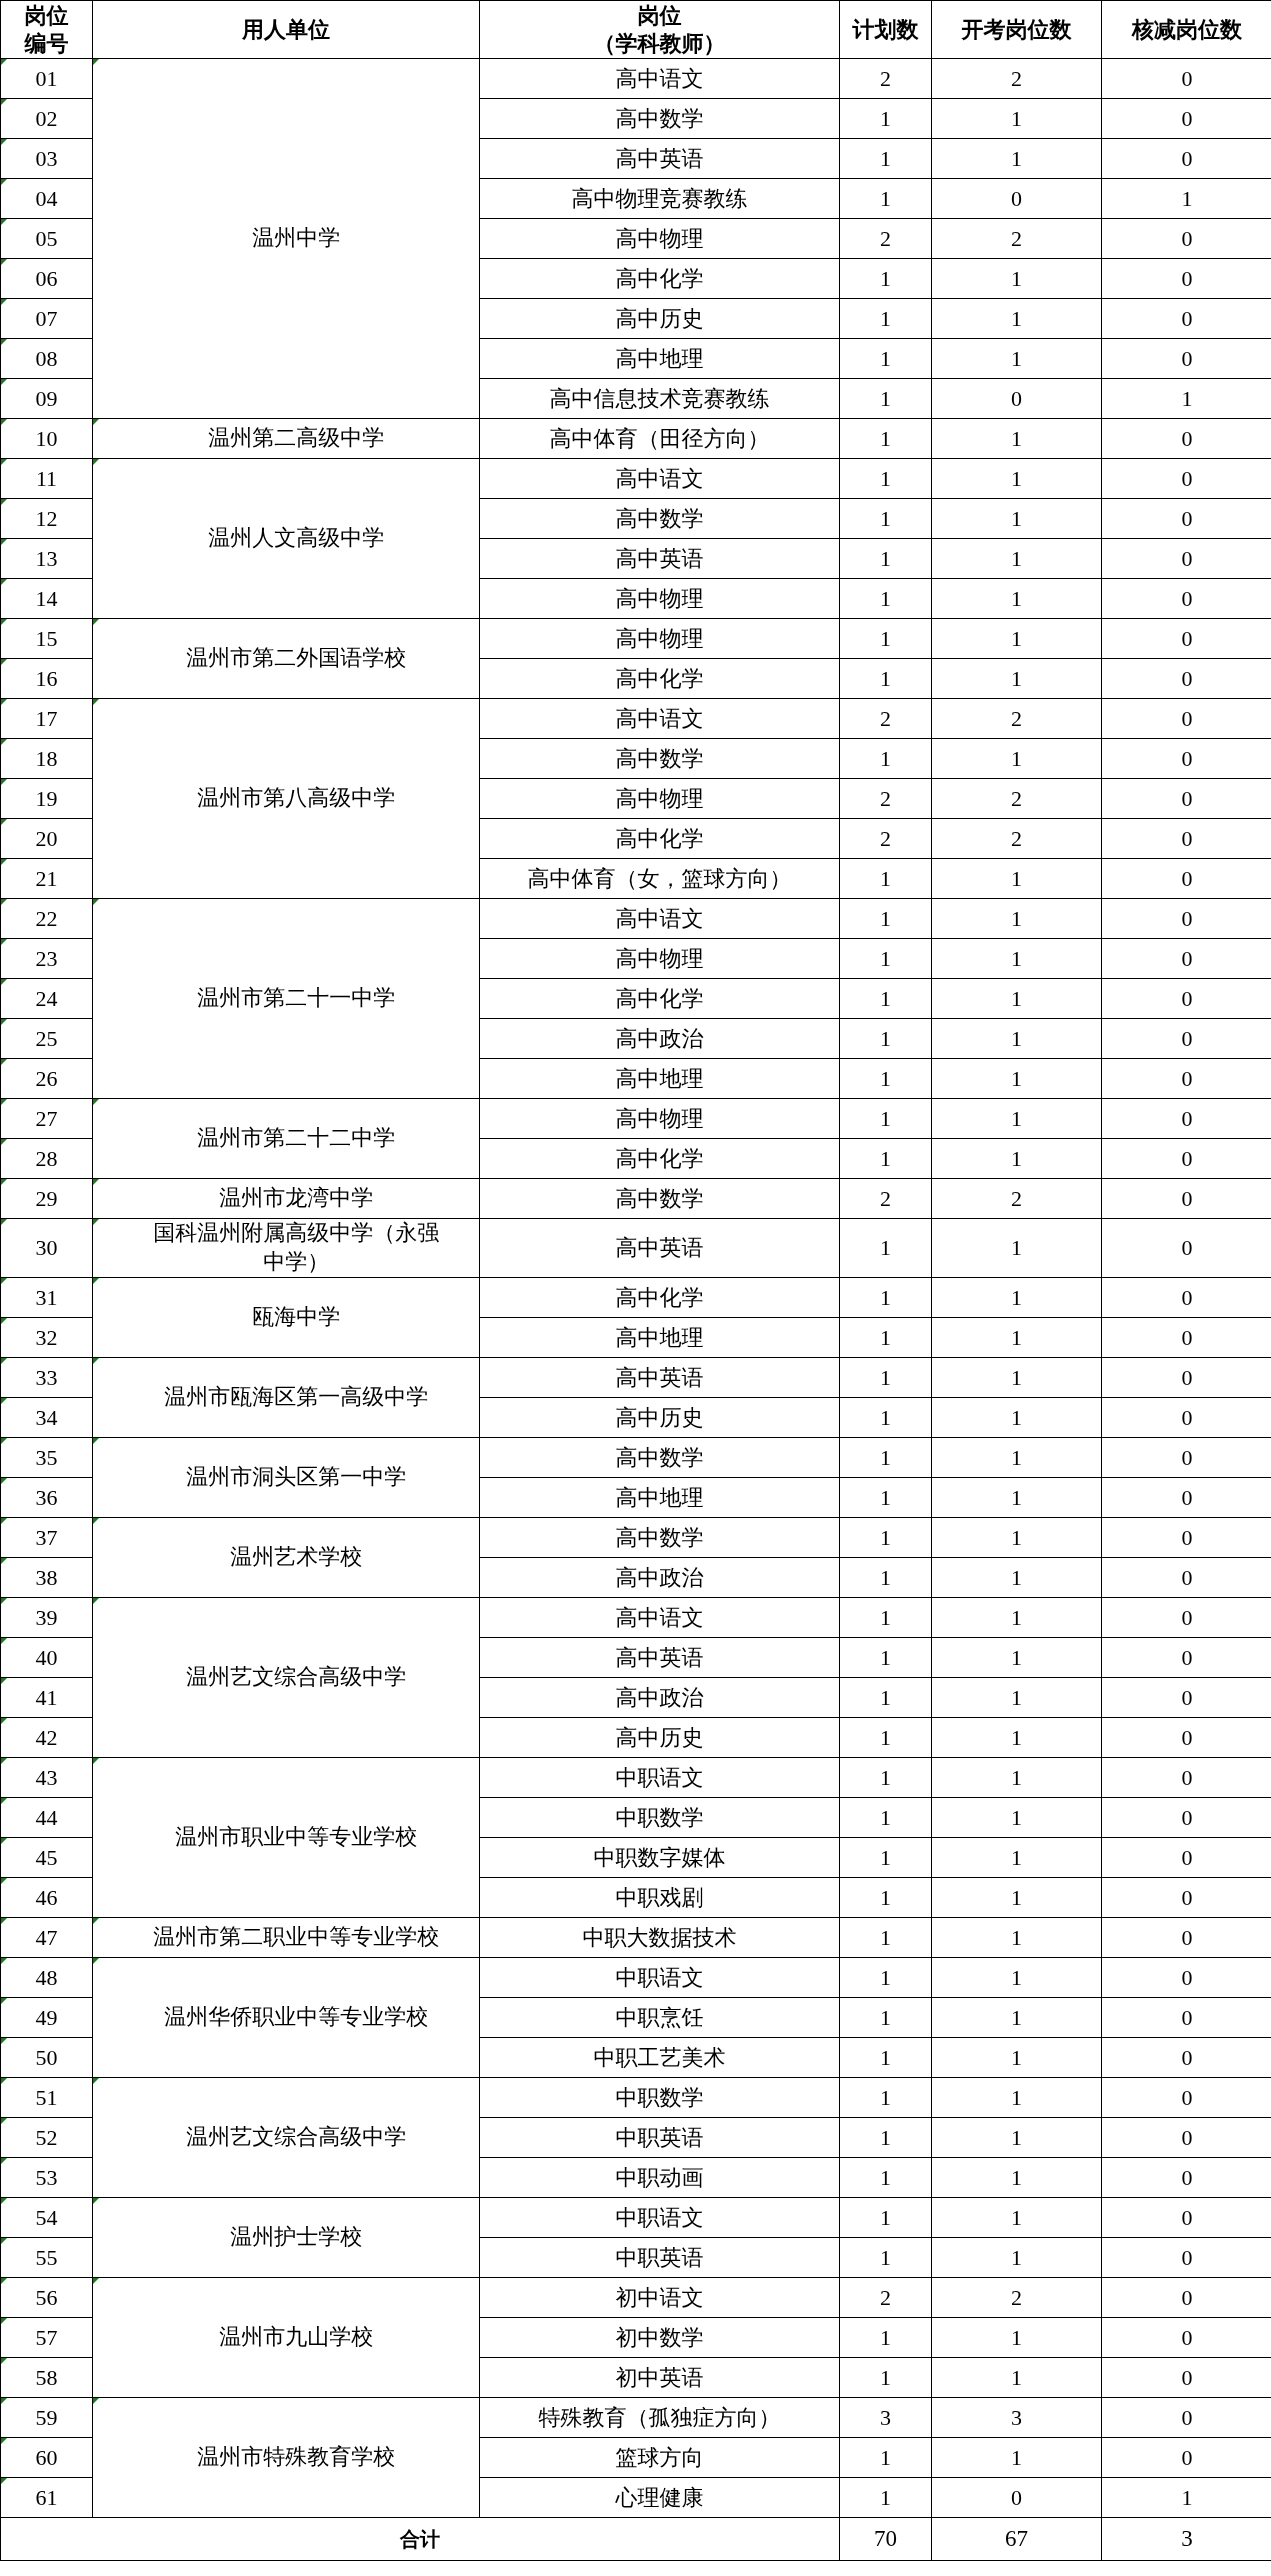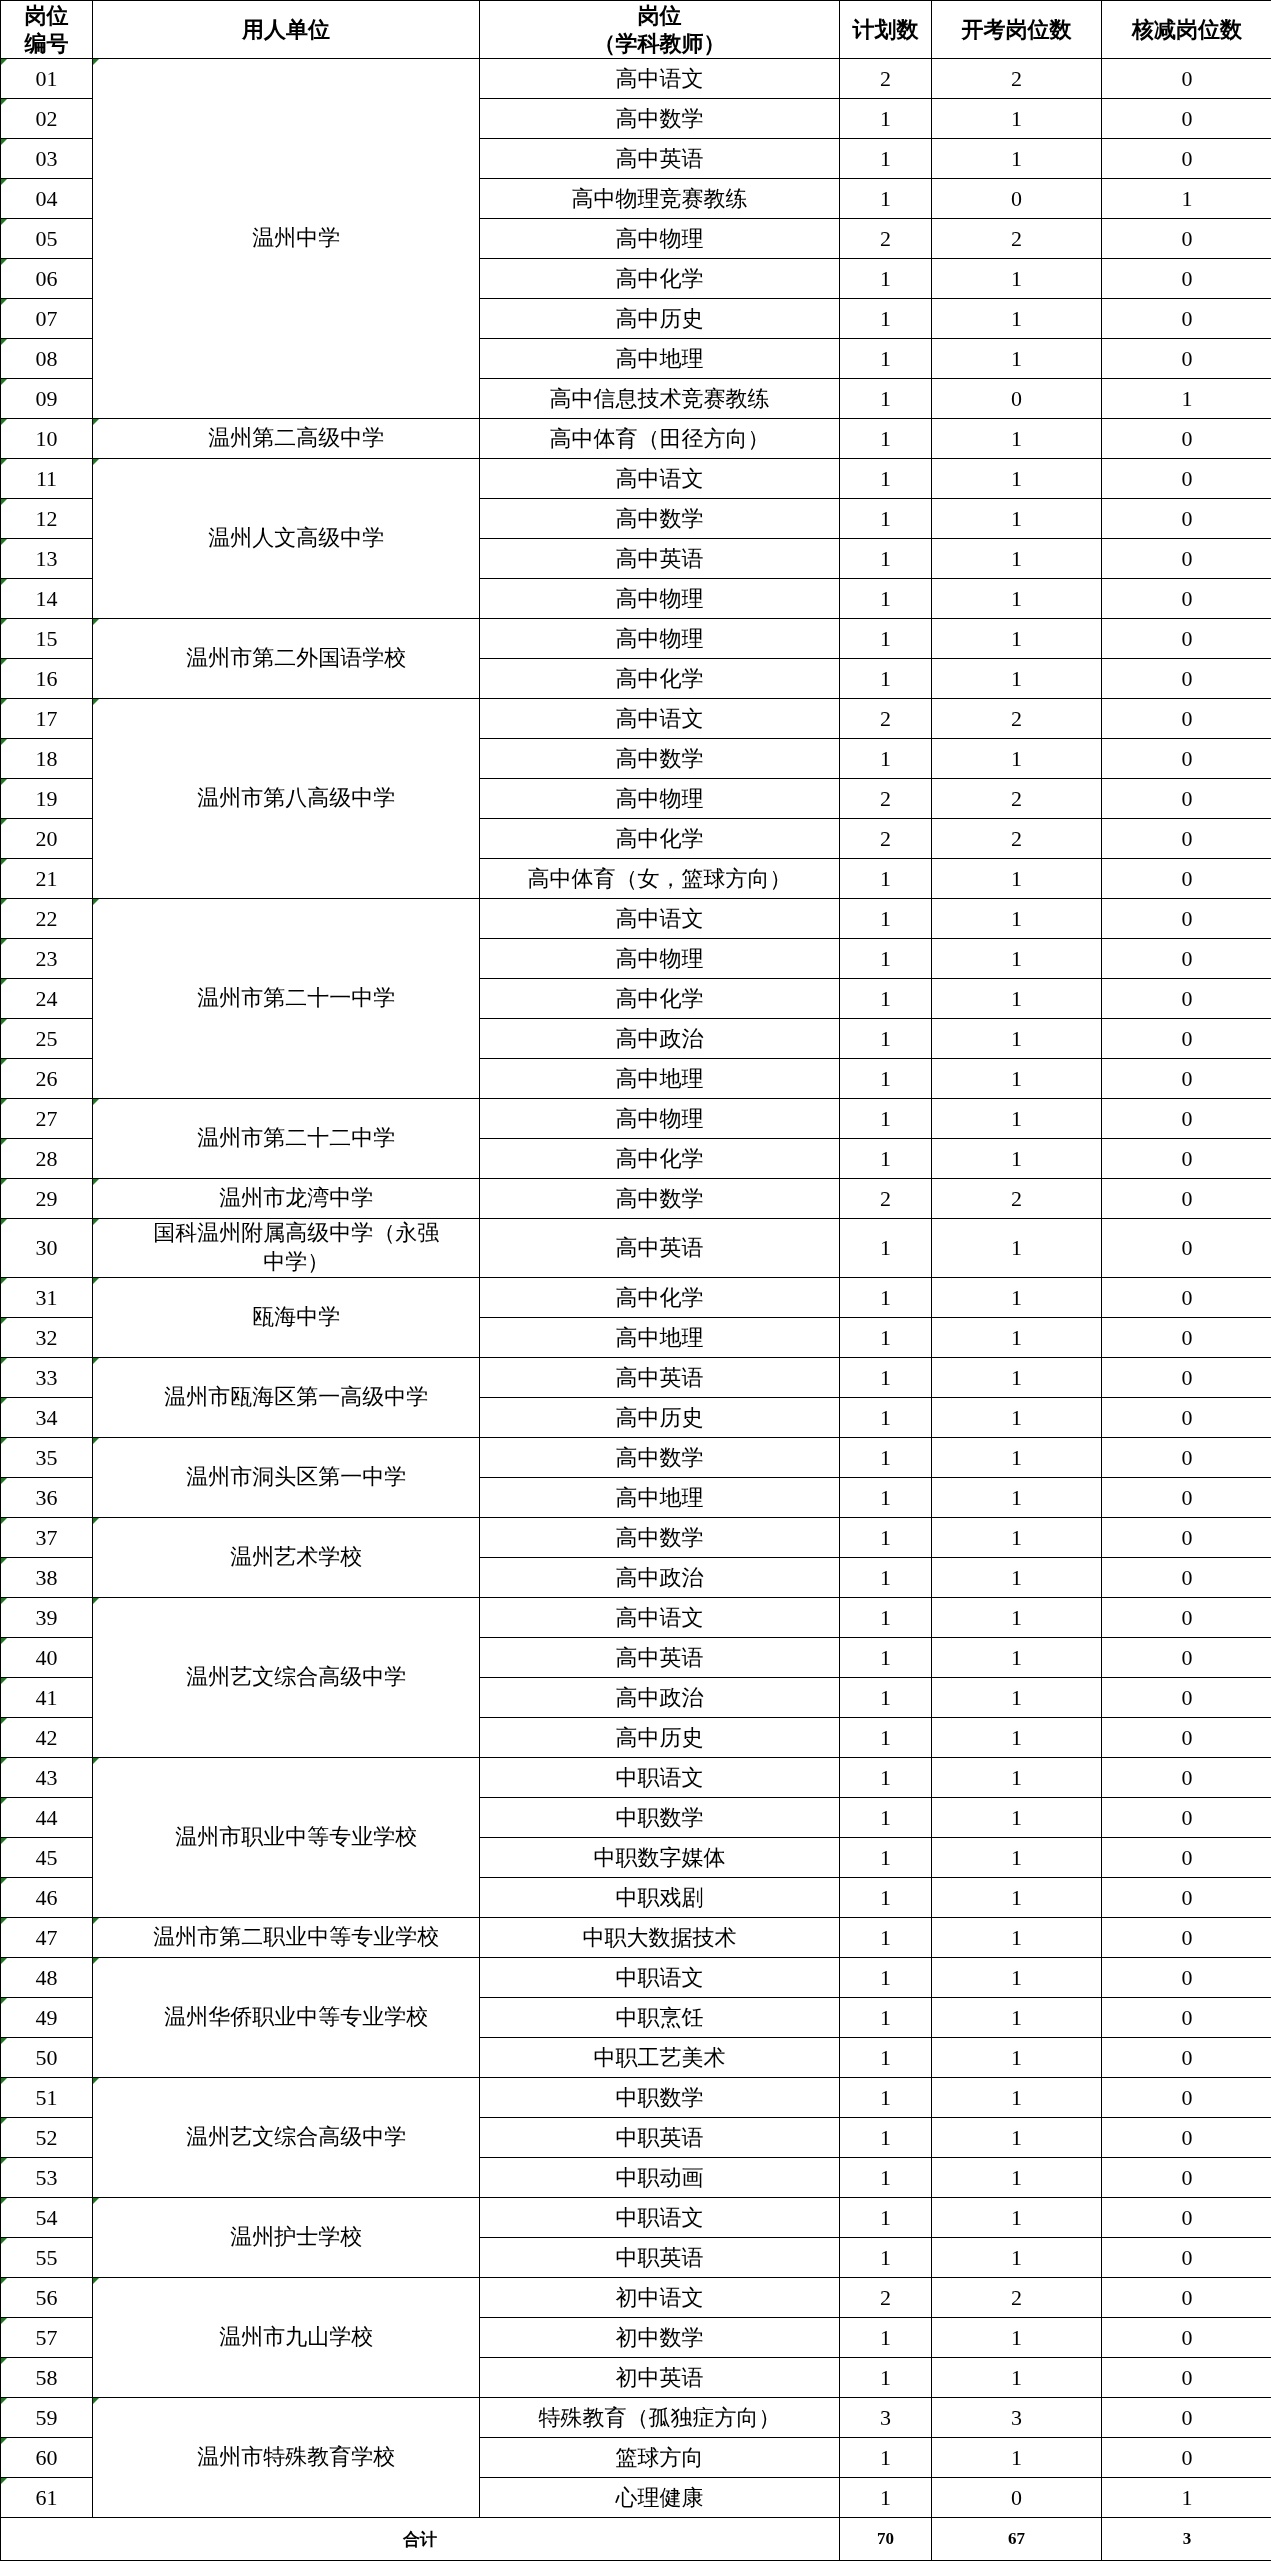--- a/index.html
+++ b/index.html
@@ -43,22 +43,22 @@
   }
   td.num{ font-size:22px; }
   td.unit{
     font-size:22px;
     white-space:pre-line;
     line-height:1.3;
     padding-left:24px;
   }
   td.post{ font-size:22px; }
   td.val{ font-size:22px; }
-  td.total-label{ font-size:17px; font-weight:bold; }
-  td.total-val{ font-size:17px; font-weight:bold; }
+  td.total-label{ font-size:20px; font-weight:bold; }
+  td.total-val{ font-size:23px; font-weight:normal; }
   .tri::before{
     content:"";
     position:absolute;
     top:0;
     left:0;
     width:0;
     height:0;
     border-top:6.2px solid var(--tri);
     border-right:6.2px solid transparent;
   }

